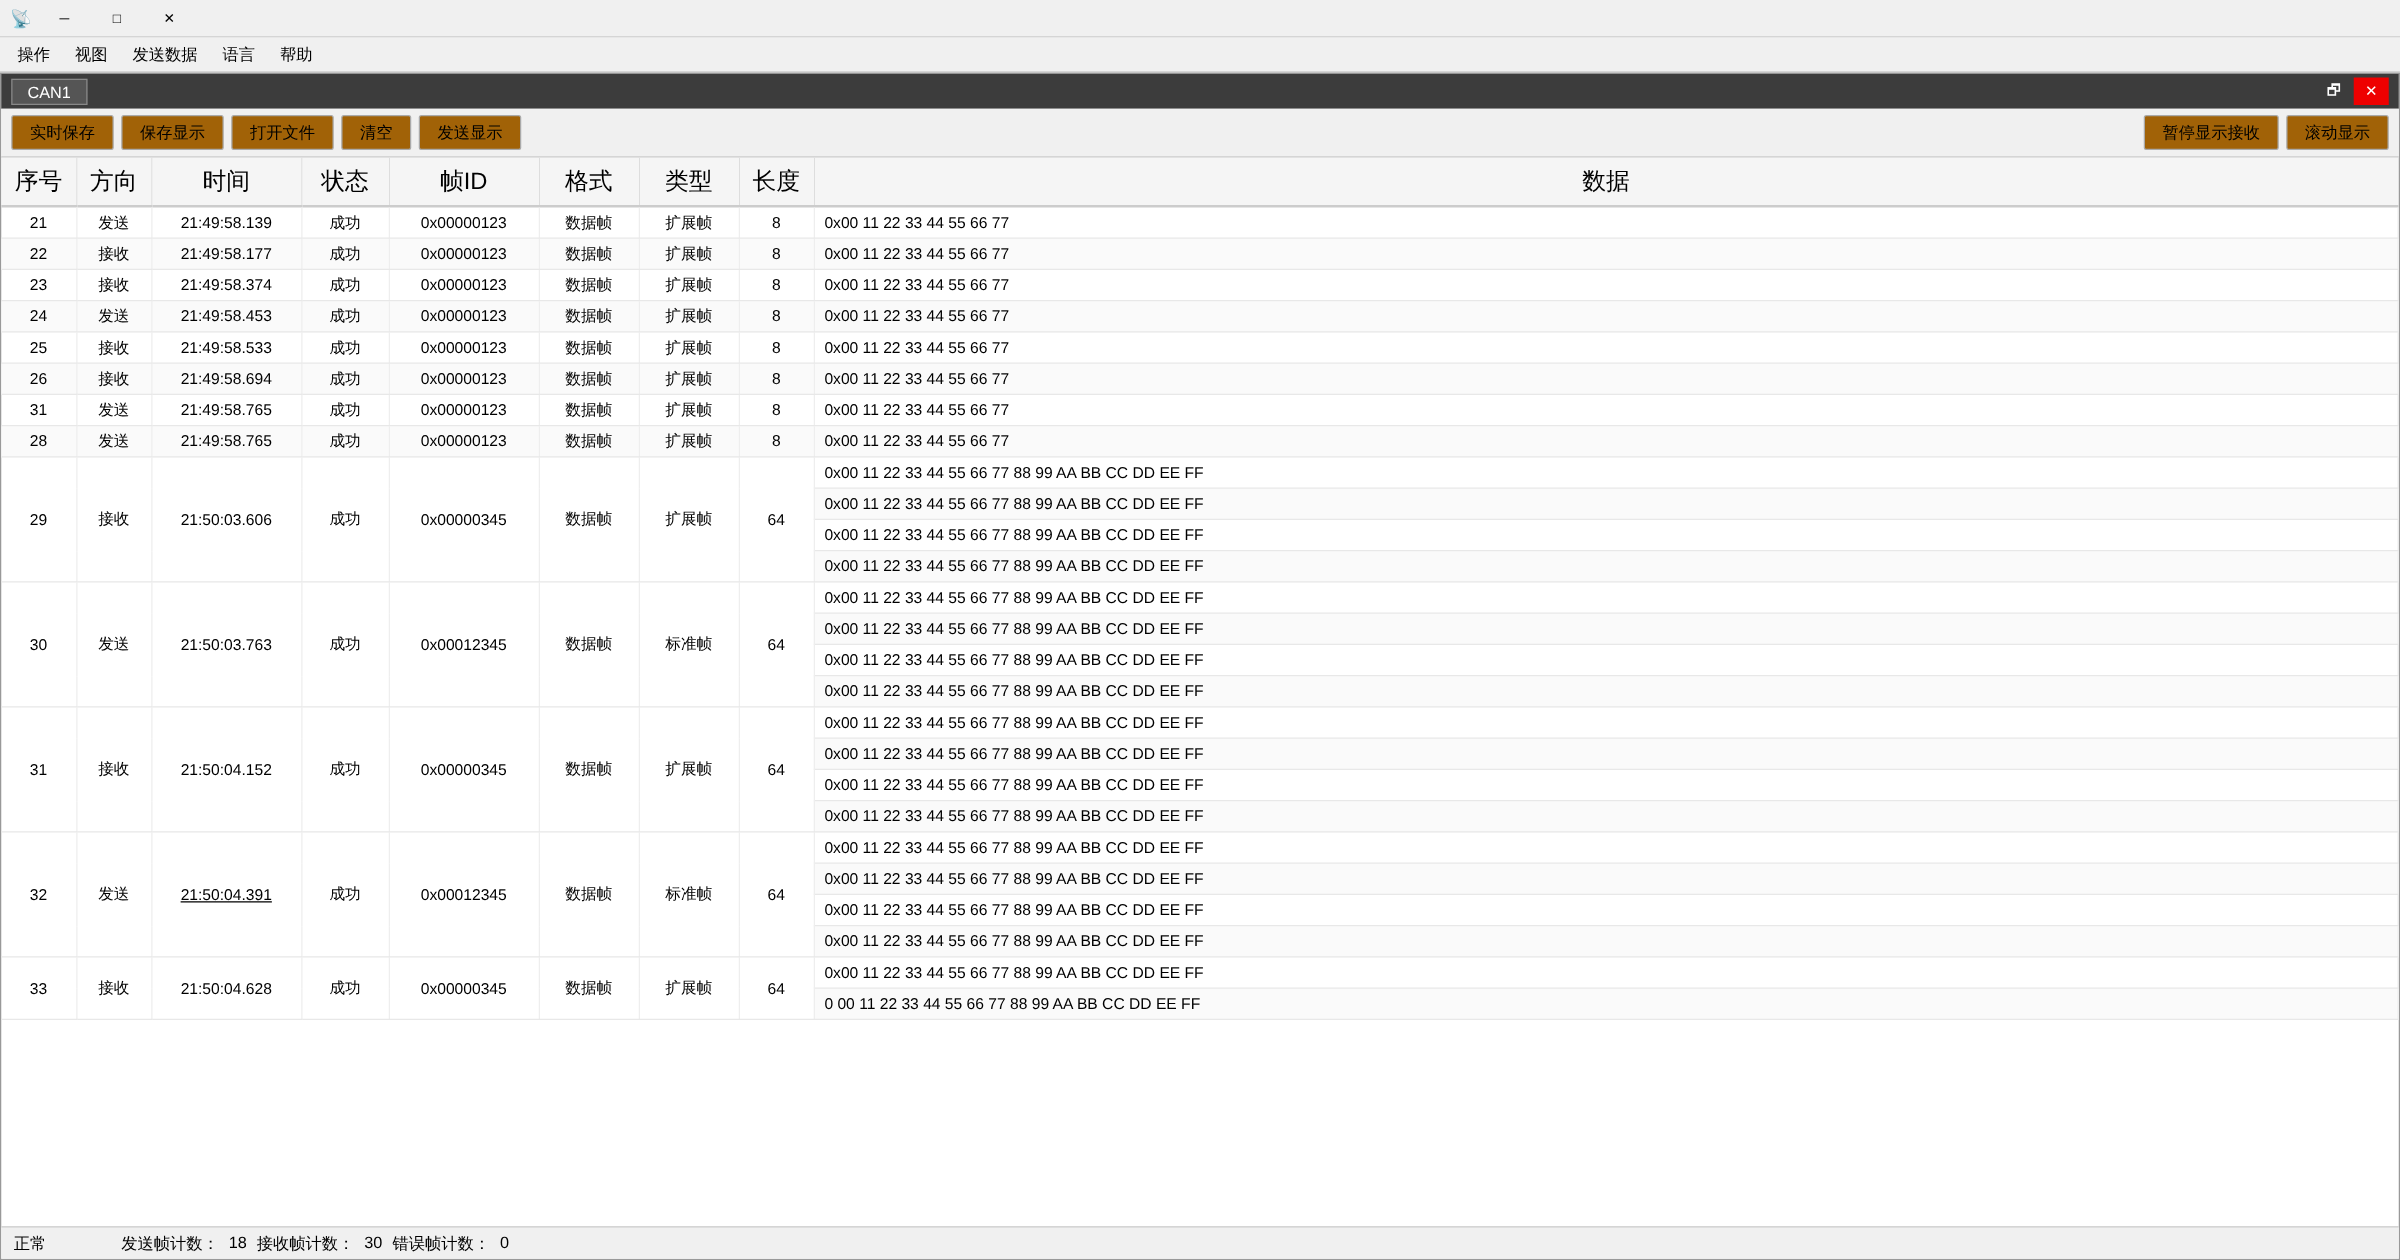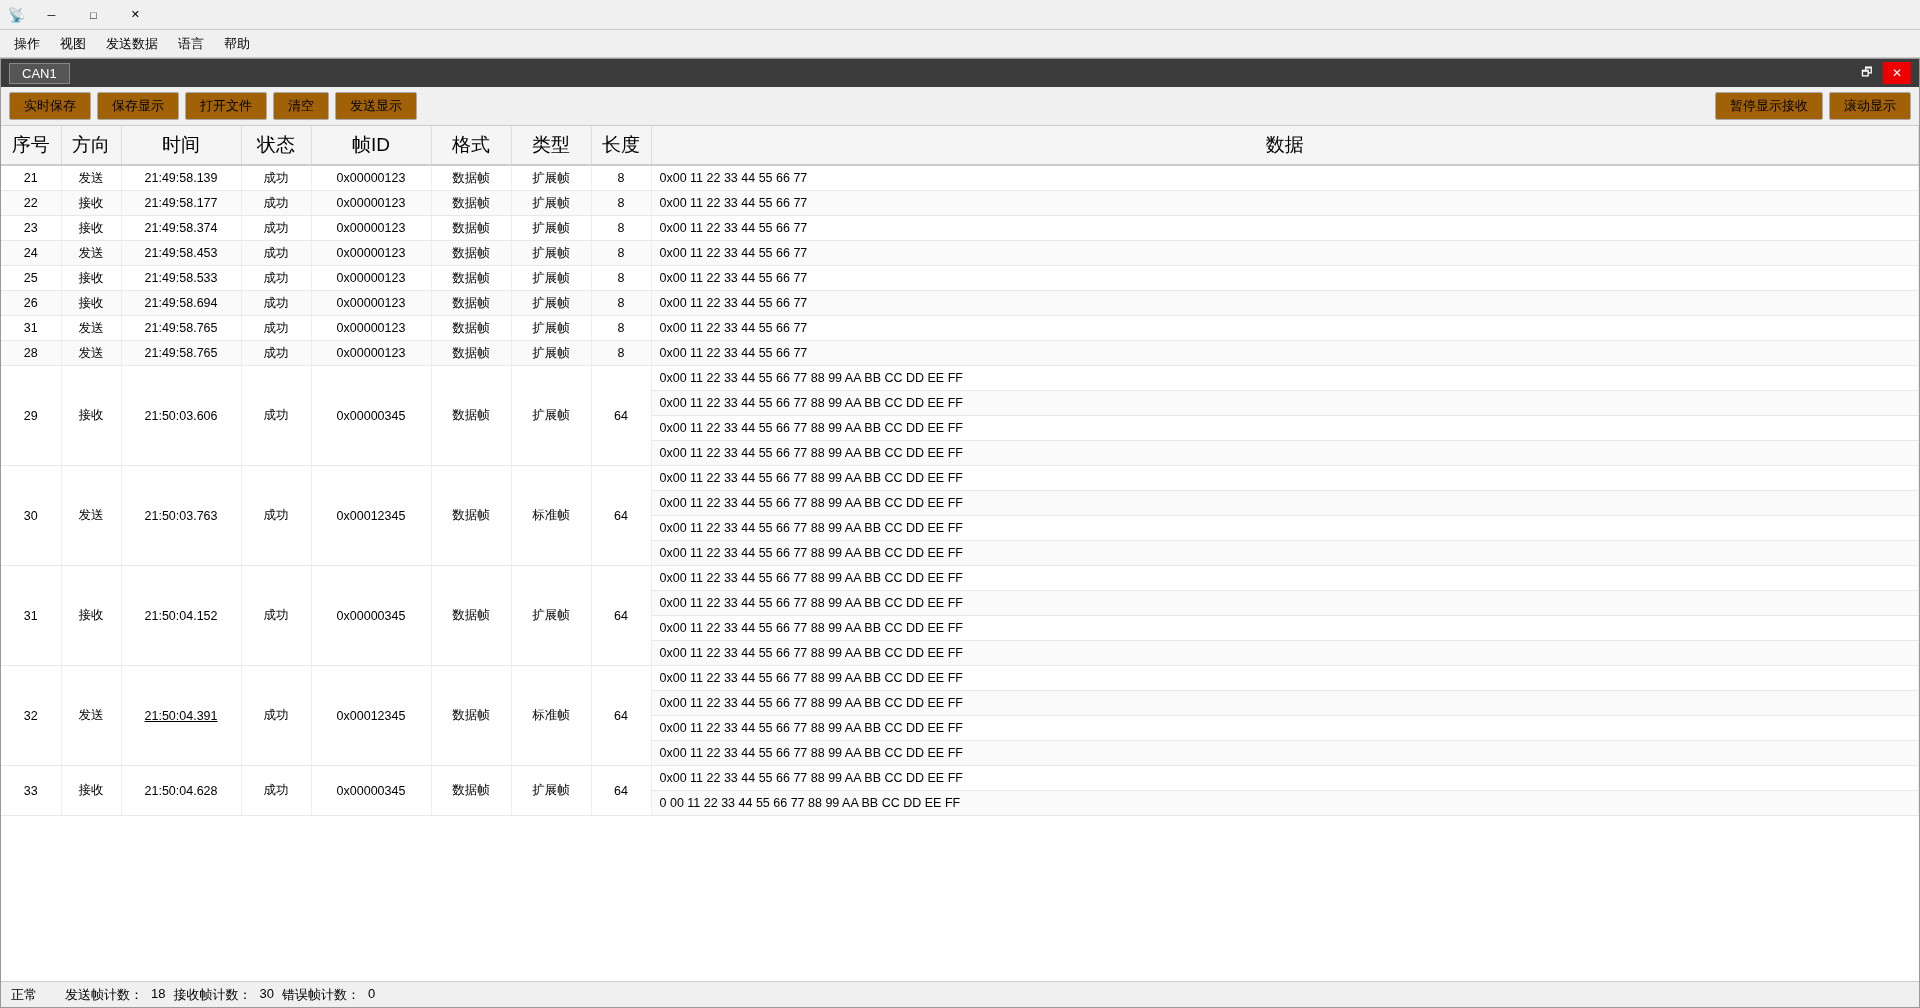--- a/index.html
+++ b/index.html
@@ -148,21 +148,21 @@
 
     
     #status-bar {
       background: #f0f0f0;
       border-top: 1px solid #ccc;
       height: 26px;
       display: flex;
       align-items: center;
       padding: 0 10px;
       font-size: 13px;
-      gap: 28px;
+      gap: 60px;
     }
     .status-section { display: flex; gap: 8px; }
 
     
     .col-seq { width: 60px; }
     .col-dir { width: 60px; }
     .col-time { width: 120px; }
     .col-status { width: 70px; }
     .col-frameid { width: 120px; }
     .col-format { width: 80px; margin-left: 15px; }

